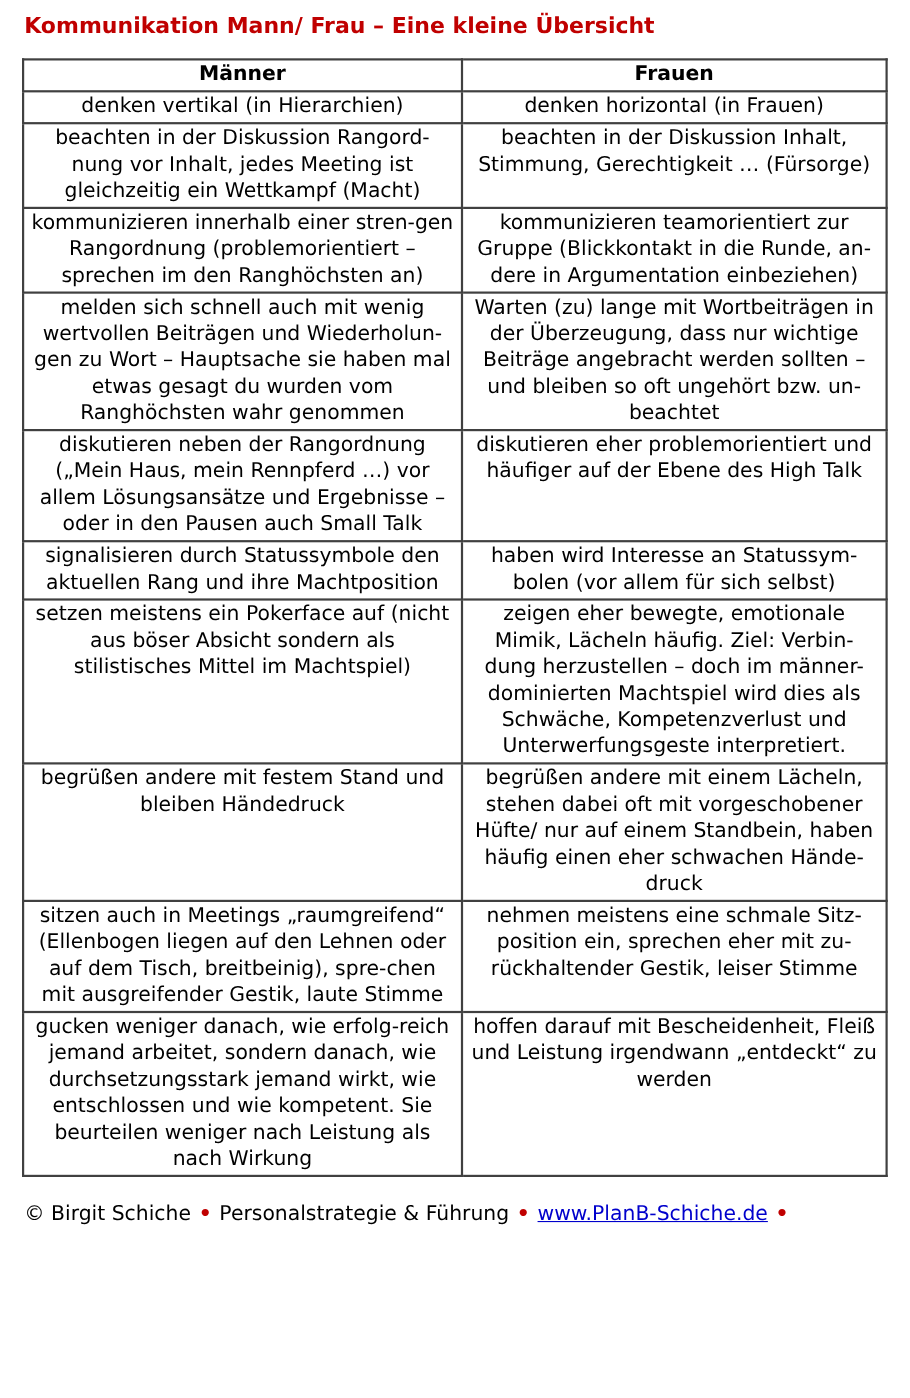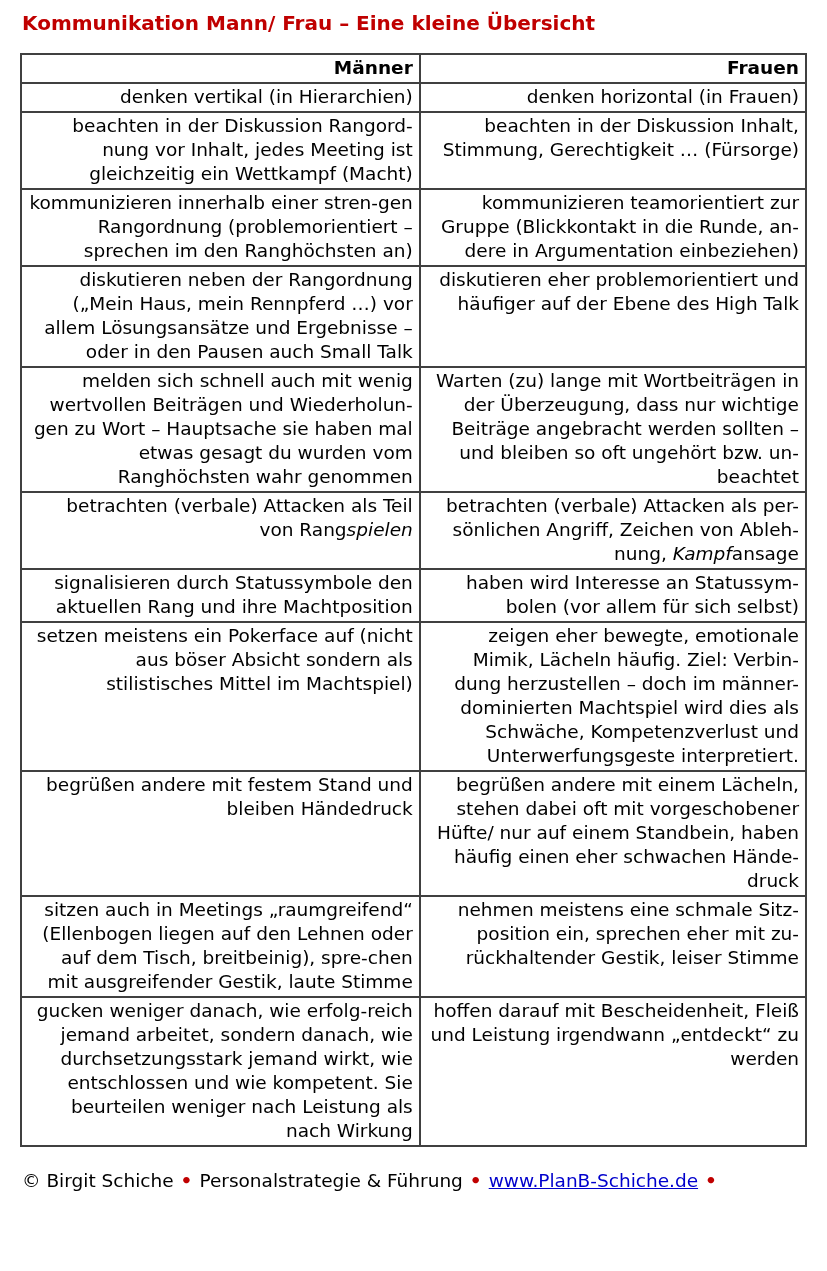--- a/index.html
+++ b/index.html
@@ -22,21 +22,21 @@
     width: 787px;
     border-collapse: collapse;
     table-layout: fixed;
     font-size: 18.5px;
     line-height: 24px;
   }
   table.comparison th, table.comparison td {
     border: 2px solid #404040;
     padding: 1px 6px 2px 6px;
     vertical-align: top;
-    text-align: right;
+    text-align: center;
     overflow-wrap: break-word;
   }
   table.comparison th { font-weight: bold; }
   col.col-m { width: 50.8%; }
   col.col-f { width: 49.2%; }
   .seg-italic { font-style: italic; }
   .footer {
     margin-top: 22px;
     margin-left: 2px;
     font-size: 18.5px;
@@ -79,30 +79,26 @@
         </tr>
         <tr>
           <td><span>beachten in der Diskussion Rangord-nung vor Inhalt, jedes Meeting ist gleichzeitig ein Wettkampf (Macht)</span></td>
           <td><span>beachten in der Diskussion Inhalt, Stimmung, Gerechtigkeit … (Fürsorge)</span></td>
         </tr>
         <tr>
           <td><span>kommunizieren innerhalb einer stren-gen Rangordnung (problemorientiert – sprechen im den Ranghöchsten an)</span></td>
           <td><span>kommunizieren teamorientiert zur Gruppe (Blickkontakt in die Runde, an-dere in Argumentation einbeziehen)</span></td>
         </tr>
         <tr>
-          <td><span>diskutieren neben der Rangordnung („Mein Haus, mein Rennpferd …) vor allem Lösungsansätze und Ergebnisse – oder in den Pausen auch Small Talk</span></td>
-          <td><span>diskutieren eher problemorientiert und häufiger auf der Ebene des High Talk</span></td>
-        </tr>
-        <tr>
           <td><span>melden sich schnell auch mit wenig wertvollen Beiträgen und Wiederholun-gen zu Wort – Hauptsache sie haben mal etwas gesagt du wurden vom Ranghöchsten wahr genommen</span></td>
           <td><span>Warten (zu) lange mit Wortbeiträgen in der Überzeugung, dass nur wichtige Beiträge angebracht werden sollten – und bleiben so oft ungehört bzw. un-beachtet</span></td>
         </tr>
         <tr>
-          <td><span>betrachten (verbale) Attacken als Teil von Rang</span><span class="seg-italic">spielen</span></td>
-          <td><span>betrachten (verbale) Attacken als per-sönlichen Angriff, Zeichen von Ableh-nung, </span><span class="seg-italic">Kampf</span><span>ansage</span></td>
+          <td><span>diskutieren neben der Rangordnung („Mein Haus, mein Rennpferd …) vor allem Lösungsansätze und Ergebnisse – oder in den Pausen auch Small Talk</span></td>
+          <td><span>diskutieren eher problemorientiert und häufiger auf der Ebene des High Talk</span></td>
         </tr>
         <tr>
           <td><span>signalisieren durch Statussymbole den aktuellen Rang und ihre Machtposition</span></td>
           <td><span>haben wird Interesse an Statussym-bolen (vor allem für sich selbst)</span></td>
         </tr>
         <tr>
           <td><span>setzen meistens ein Pokerface auf (nicht aus böser Absicht sondern als stilistisches Mittel im Machtspiel)</span></td>
           <td><span>zeigen eher bewegte, emotionale Mimik, Lächeln häufig. Ziel: Verbin-dung herzustellen – doch im männer-dominierten Machtspiel wird dies als Schwäche, Kompetenzverlust und Unterwerfungsgeste interpretiert.</span></td>
         </tr>
         <tr>

